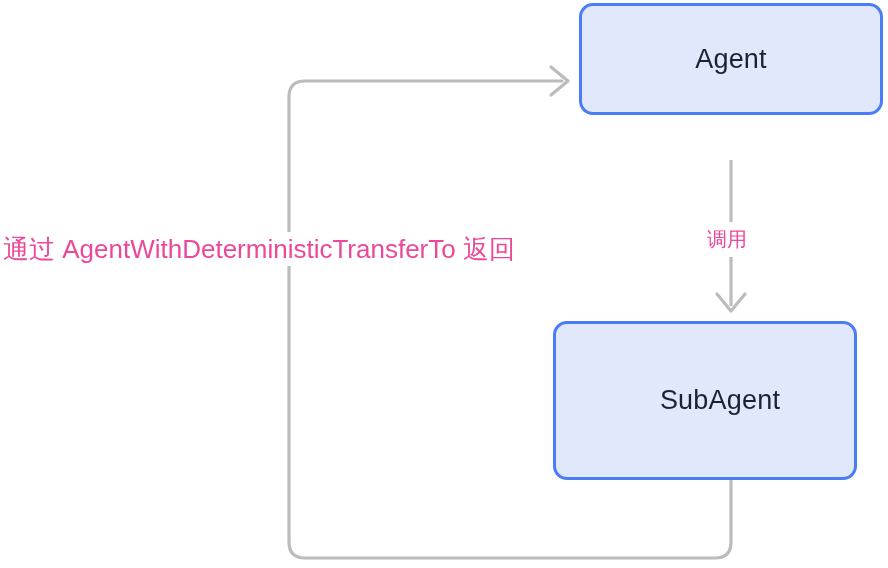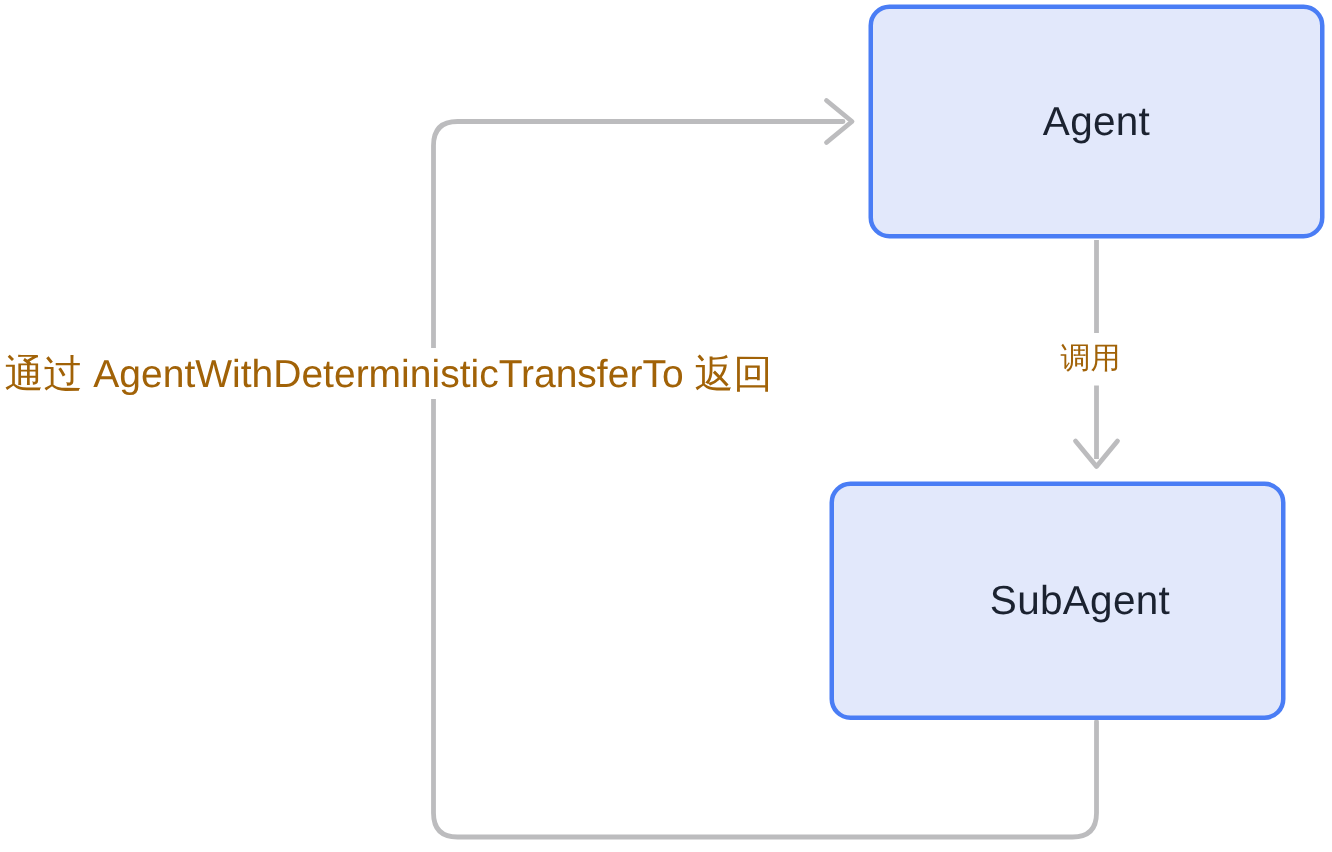--- a/index.html
+++ b/index.html
@@ -40,32 +40,32 @@
     font-size: 27px;
     line-height: 1.2;
     color: #1b2230;
     letter-spacing: 0.2px;
     white-space: nowrap;
   }
   #node-agent {
     left: 579px;
     top: 3px;
     width: 304px;
-    height: 156px;
+    height: 112px;
   }
   #node-subagent {
     left: 553px;
     top: 321px;
     width: 304px;
     height: 159px;
     padding-left: 30px;
   }
   .edge-label {
     position: absolute;
-    color: #a16207;
+    color: #ec4899;
     white-space: nowrap;
     background: #ffffff;
   }
   #edge-label-call {
     left: 702px;
     top: 224px;
     font-size: 20px;
     line-height: 30px;
     padding: 0 5px;
   }

